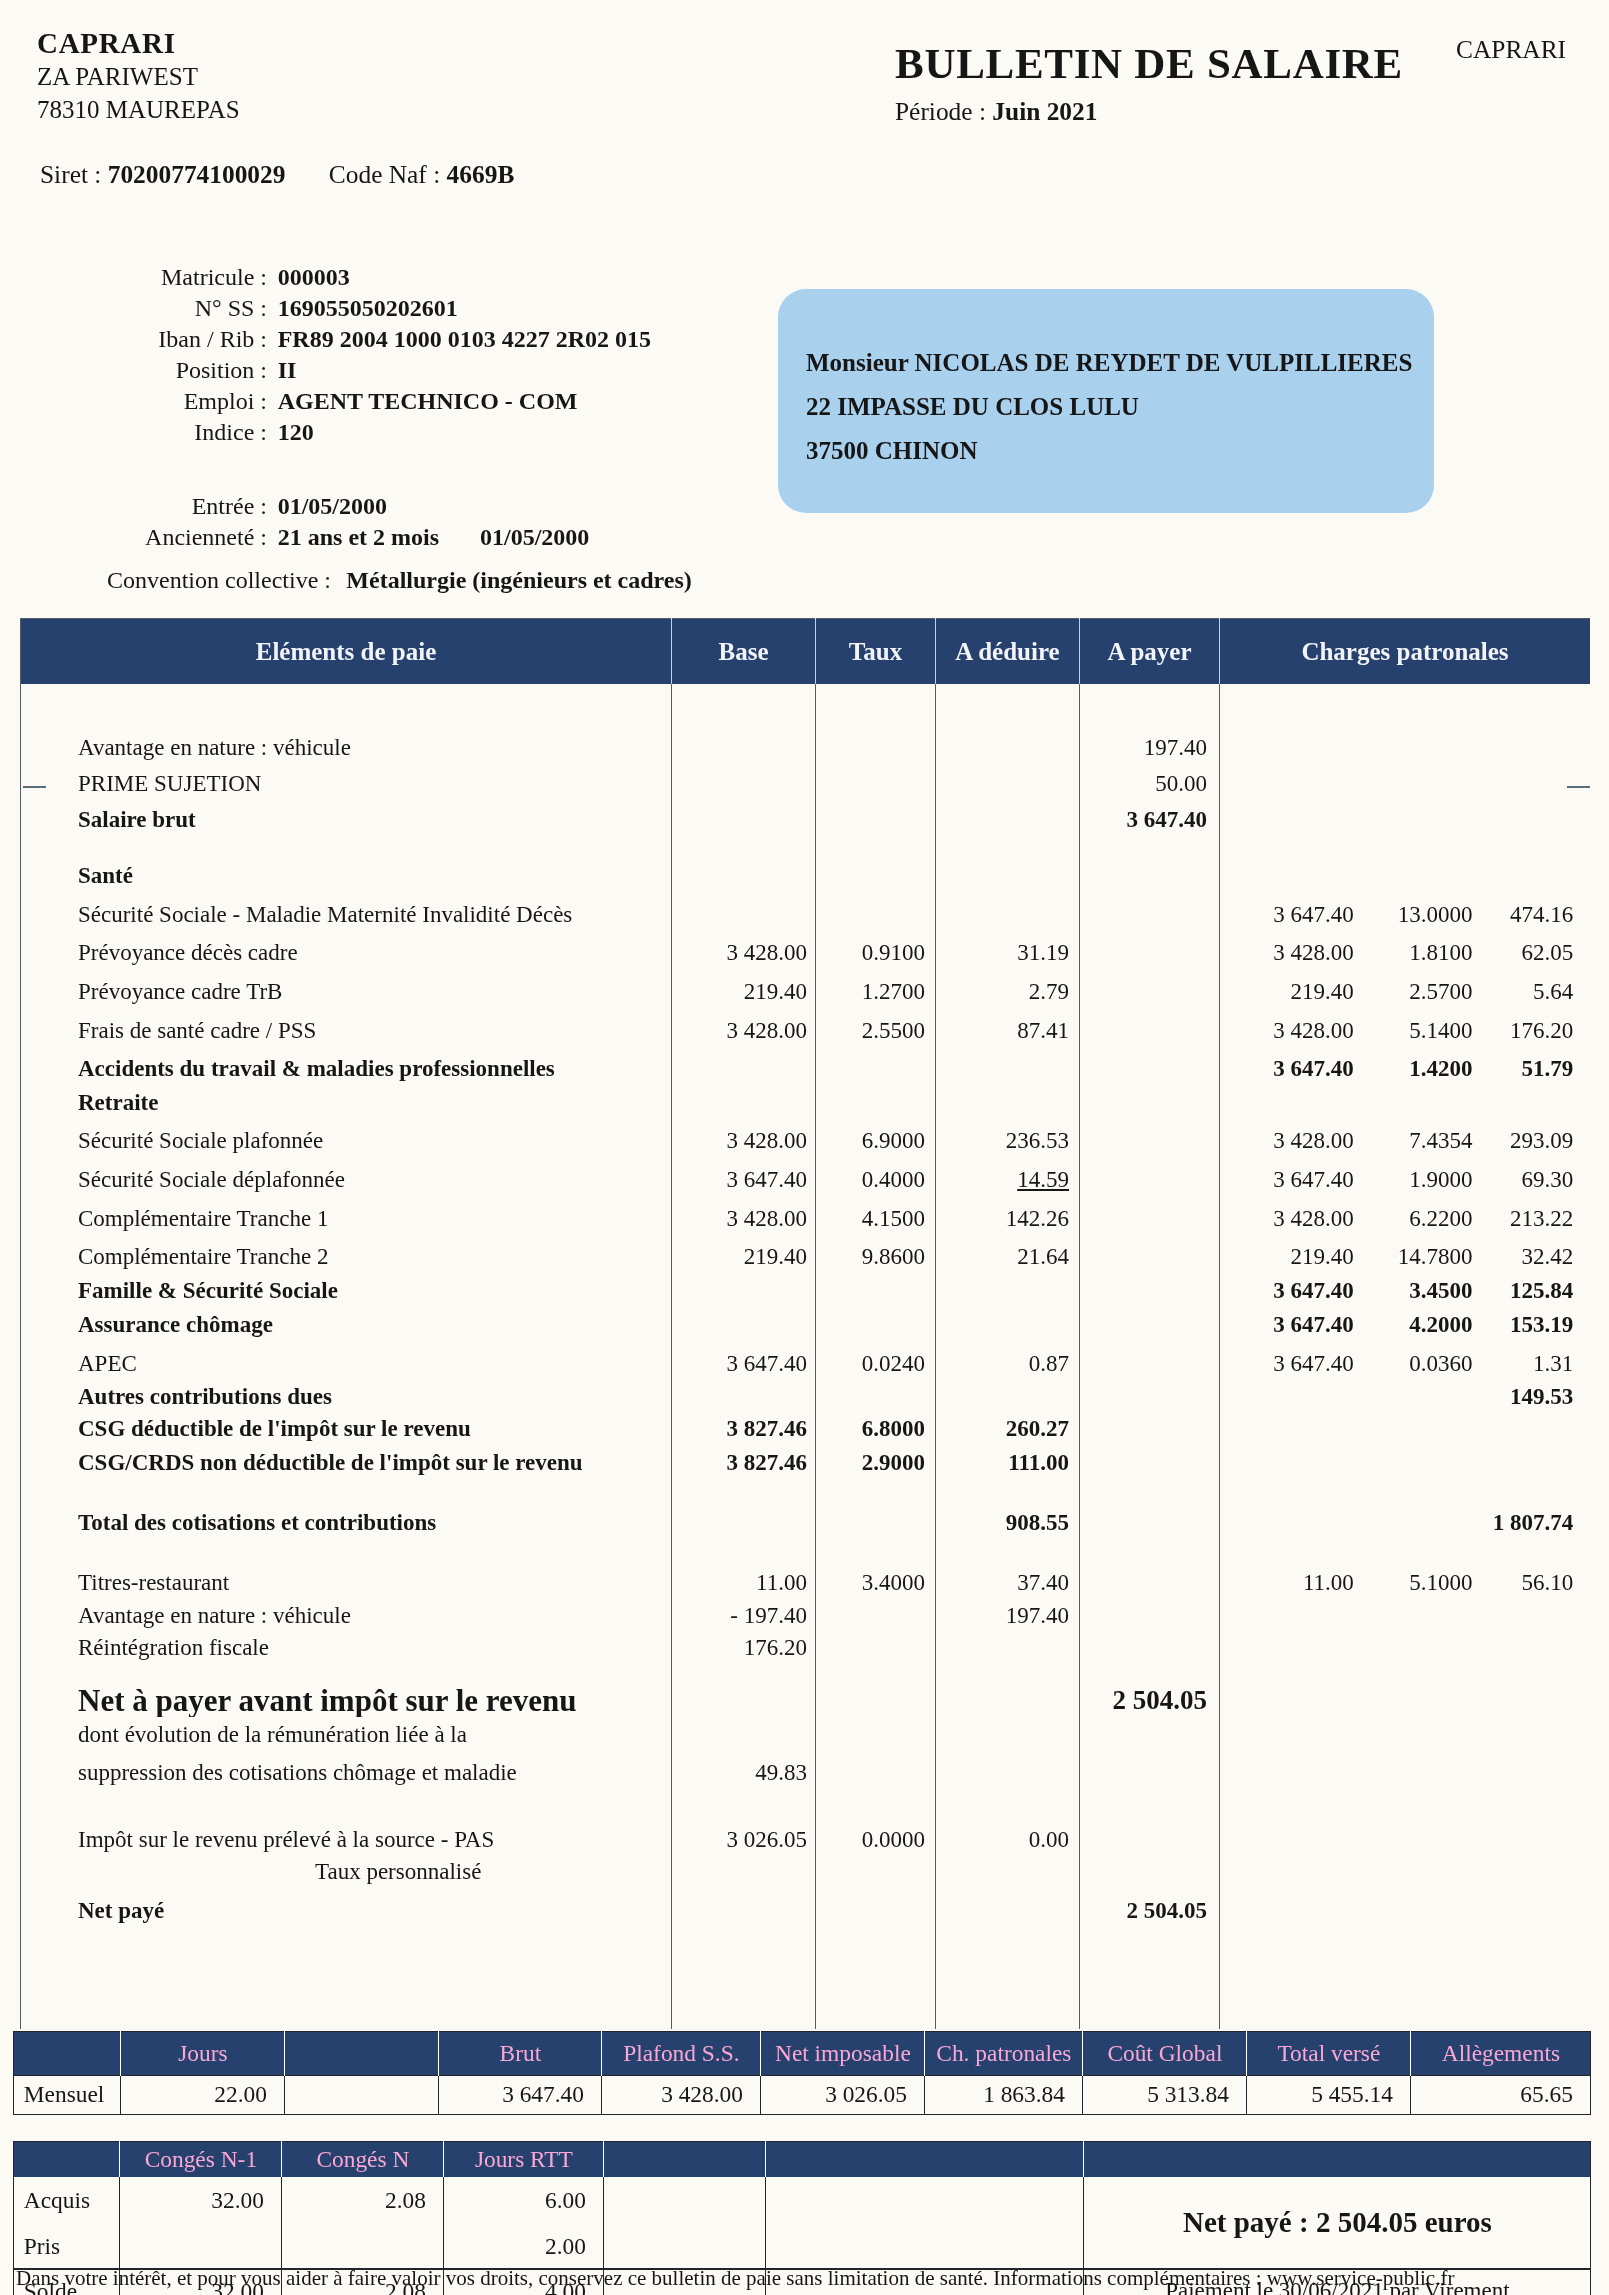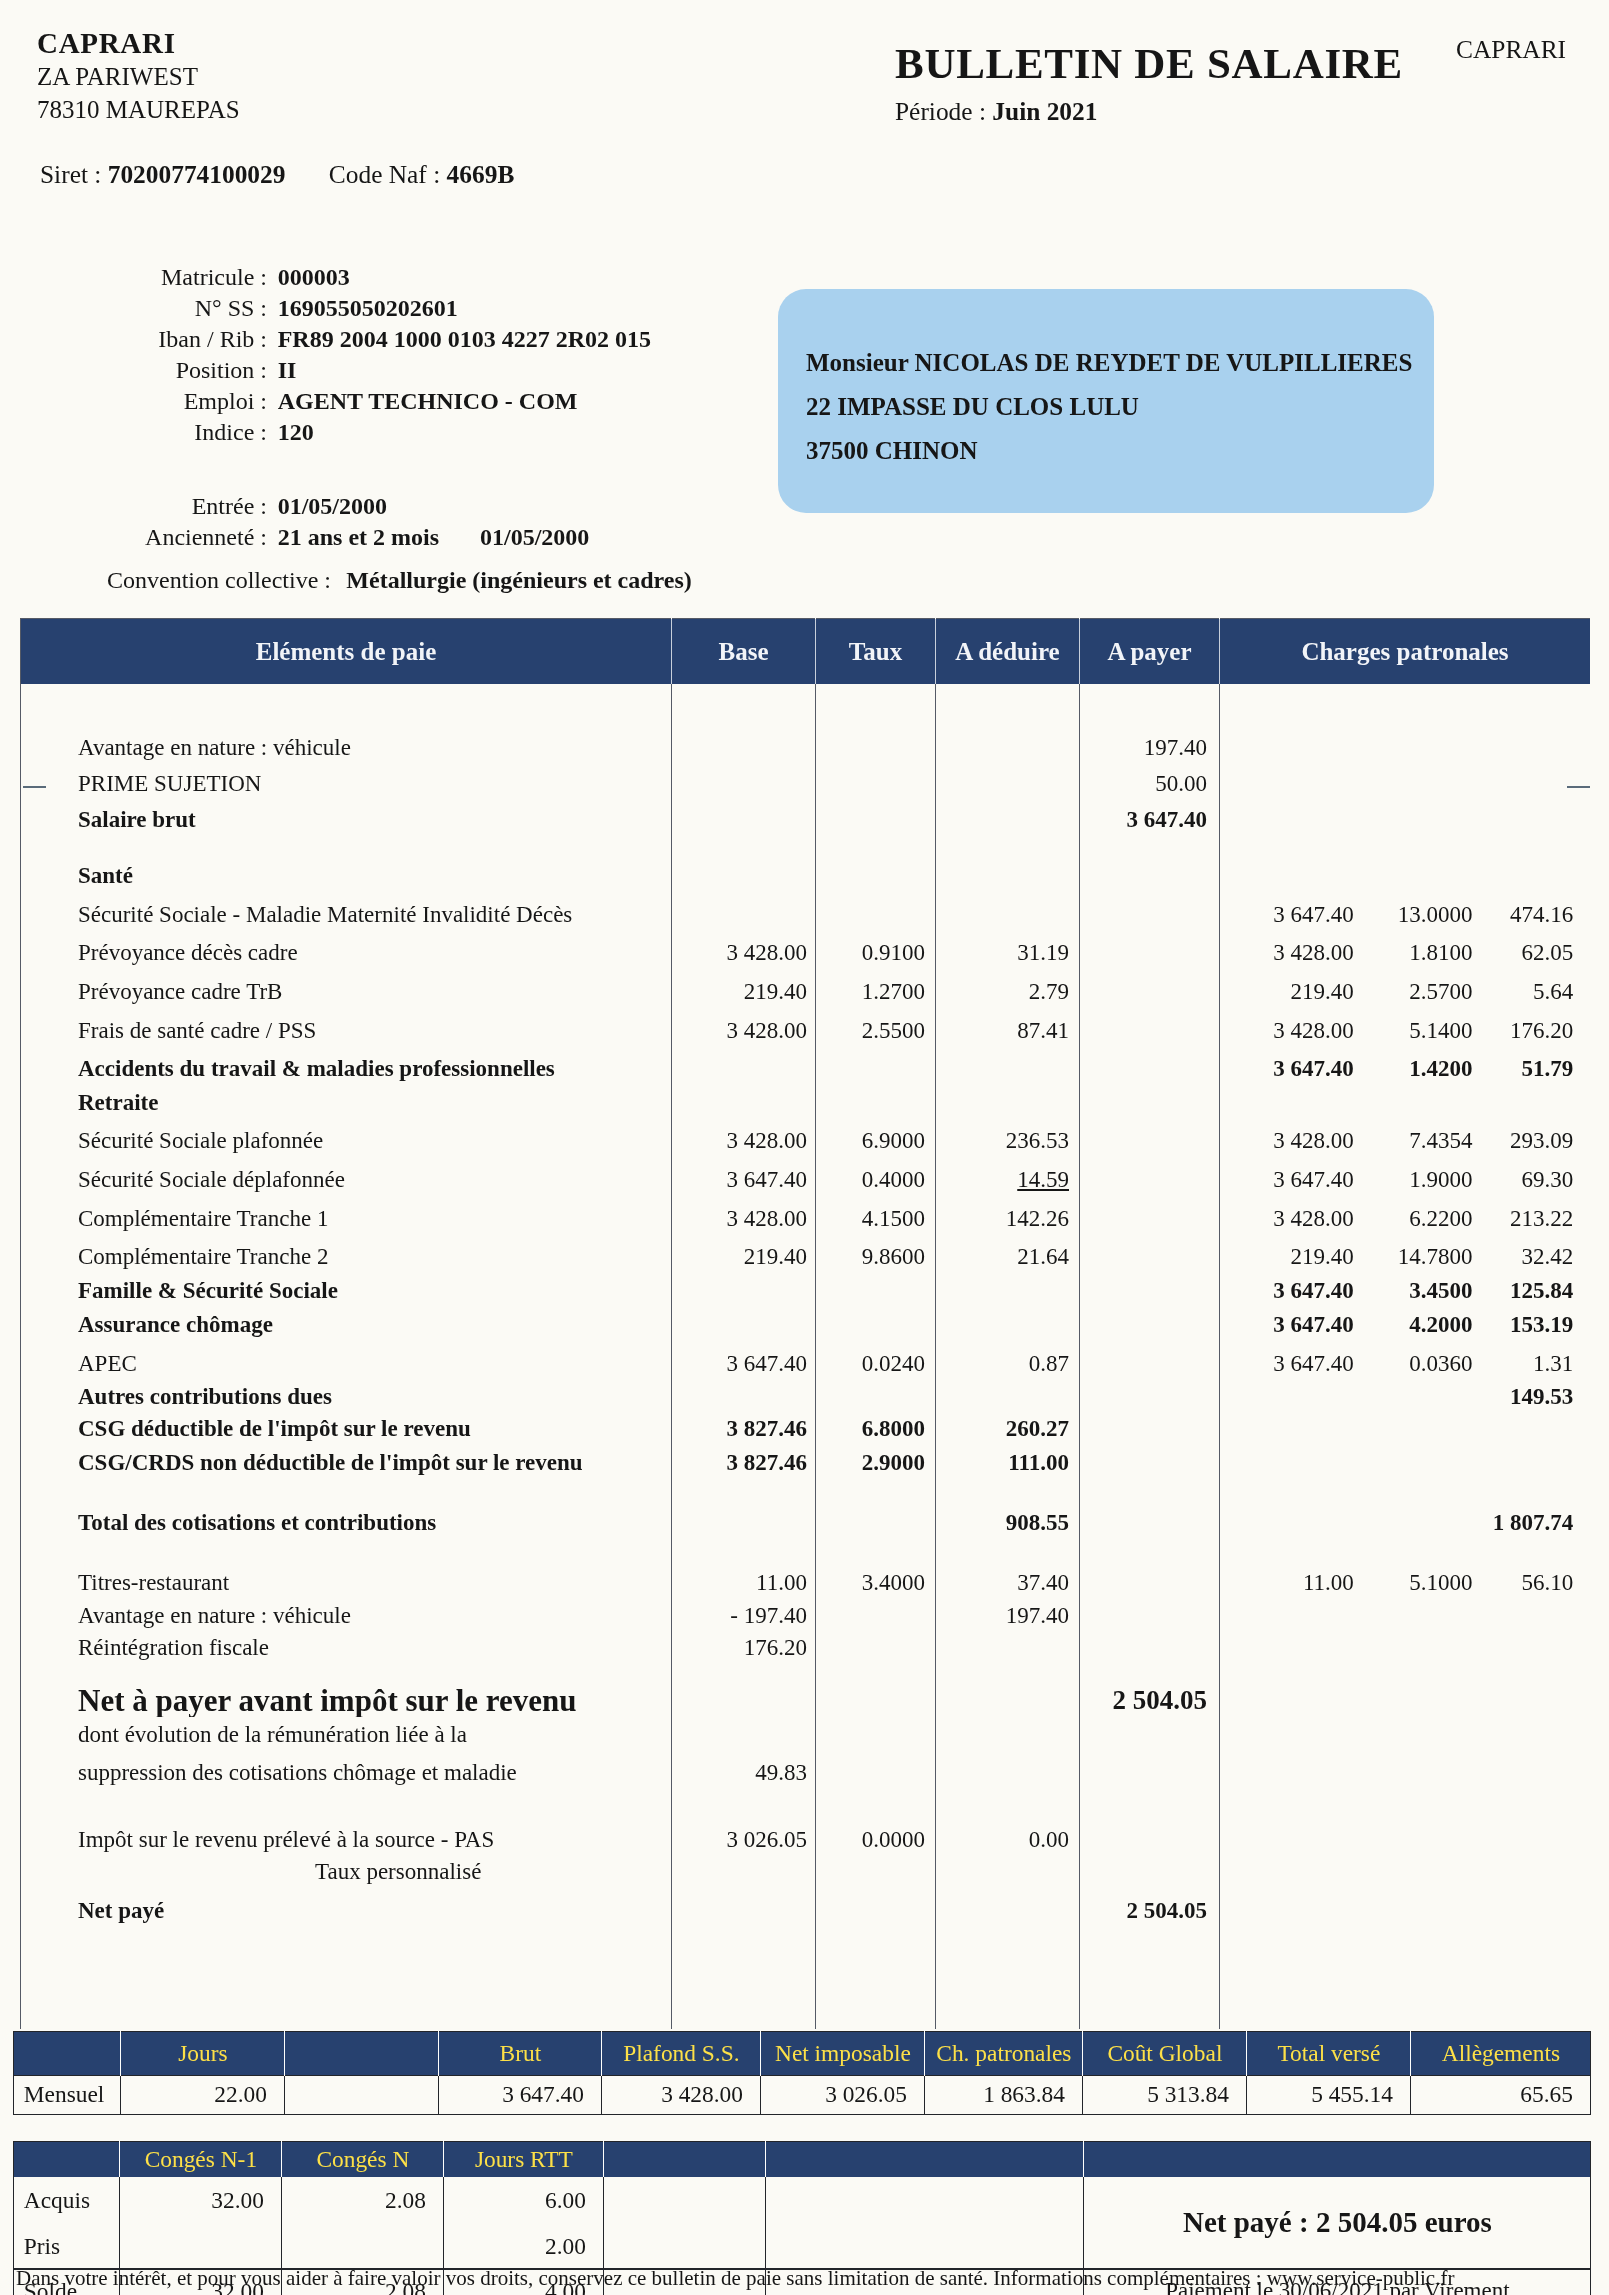--- a/index.html
+++ b/index.html
@@ -54,21 +54,21 @@
   .main-t .c-cp3{text-align:right;padding-right:16.7px;}
   .main-t{border:1.3px solid #555a66;border-bottom:none;}
   tr.bold td{font-weight:700;}
   tr.big td{font-weight:700;}
   tr.big .c-label{font-size:31px;}
   tr.big .c-payer{font-size:27px;}
   tr.indent .c-label{padding-left:294px;}
   
   .bot-t td,.bot-t th{font-size:23.4px;white-space:nowrap;overflow:hidden;}
   .bot-t th{
-    background:#27416f;color:#fde047;font-weight:400;
+    background:#27416f;color:#f9a8d4;font-weight:400;
     border-left:0.7px solid rgba(255,255,255,.75);vertical-align:middle;
   }
   .bot-t th:first-child{border-left:none;}
   .bot-t{border:1.3px solid #23252a;}
   .bot-t td{border:1.3px solid #23252a;text-align:right;padding:5.3px 17.4px 5.3px 2.7px;vertical-align:middle;}
   .bot-t td.rowlbl{text-align:left;padding-left:9.4px;}
   .summary-t{left:13.4px;top:2031px;width:1575px;table-layout:fixed;}
   .summary-t th{height:41px;}
   .summary-t tr.annuel td{border-top:2.7px double #23252a;}
   .leave-t{left:13.4px;top:2141px;width:1575px;table-layout:fixed;}

